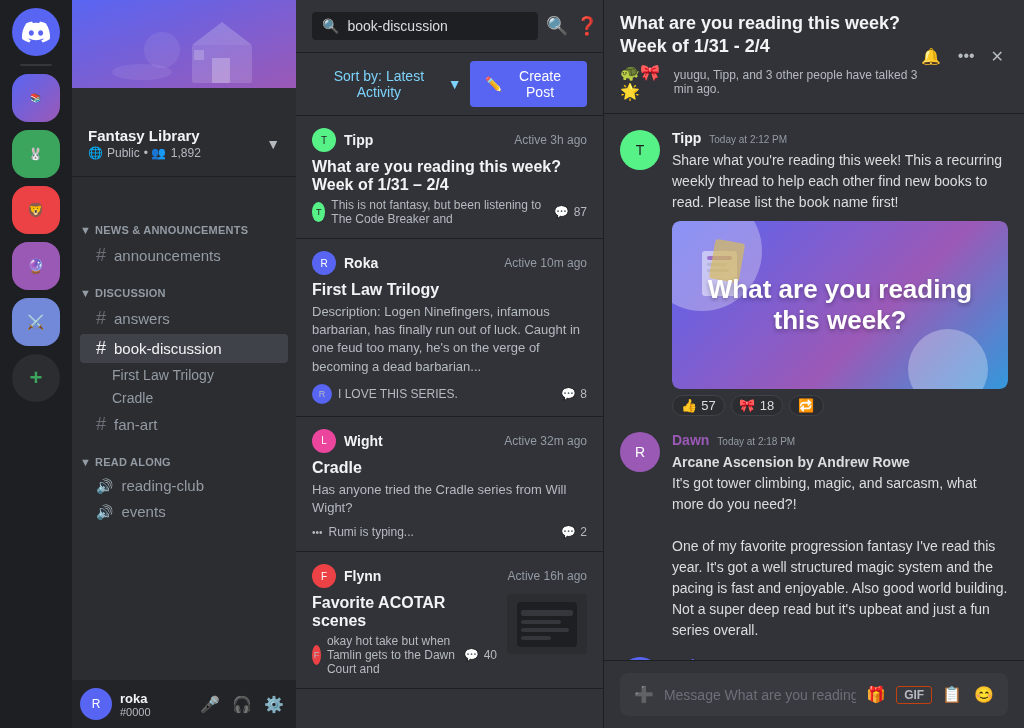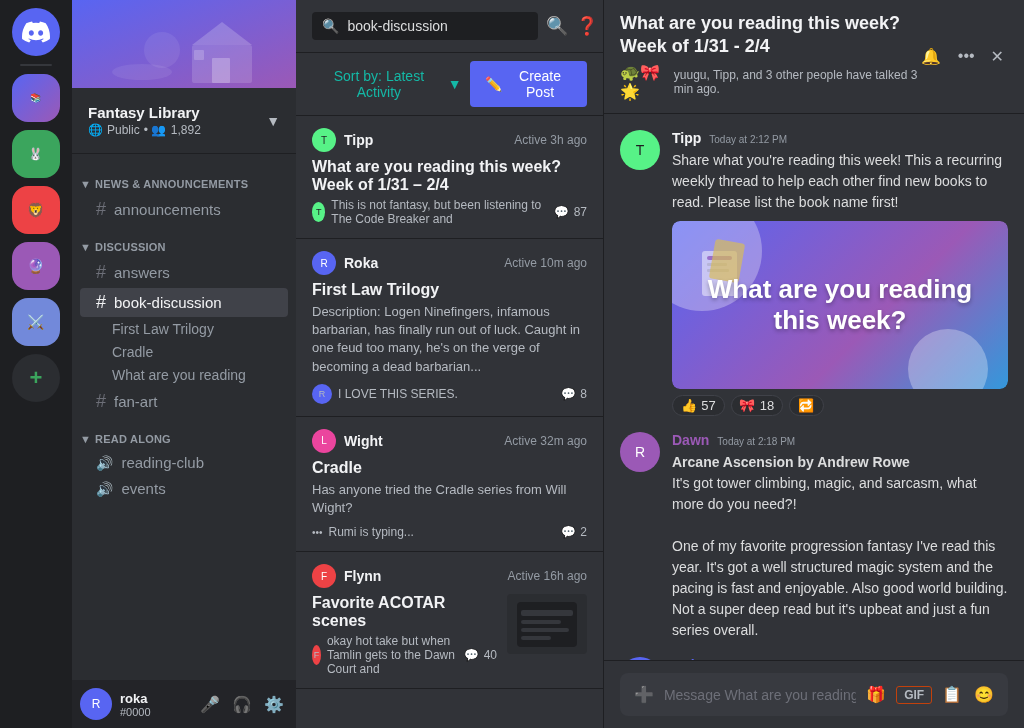--- a/index.html
+++ b/index.html
@@ -38,20 +38,21 @@
     .server-icon.add-server { background: #2b2d31; color: #3ba55d; font-size: 24px; }
 
     
     .channel-sidebar {
       width: 224px;
       background: #2b2d31;
       display: flex;
       flex-direction: column;
       flex-shrink: 0;
       overflow: hidden;
+      gap: 23px;
     }
     .sidebar-header {
       padding: 16px;
       border-bottom: 1px solid #1e1f22;
       display: flex;
       align-items: center;
       justify-content: space-between;
       cursor: pointer;
     }
     .sidebar-header-title { font-weight: 600; font-size: 15px; color: #f2f3f5; }
@@ -171,21 +172,21 @@
       align-items: center;
       justify-content: space-between;
       border-bottom: 1px solid #1e1f22;
     }
     .sort-dropdown {
       display: flex;
       align-items: center;
       gap: 10px;
       background: none;
       border: none;
-      color: #14b8a6;
+      color: #7dd3fc;
       cursor: pointer;
       font-size: 14px;
       padding: 4px 8px;
       border-radius: 4px;
       justify-content: space-between;
     }
     .create-post-btn {
       background: #5865f2;
       color: white;
       border: none;
@@ -480,23 +481,20 @@
     </div>
     <div class="channel-item active">
       <span class="channel-hash" style="color:#f2f3f5">#</span>
       <span>book-discussion</span>
     </div>
     <div class="channel-sub-item">
       <span>First Law Trilogy</span>
     </div>
     <div class="channel-sub-item">
       <span>Cradle</span>
-    </div>
-    <div class="channel-sub-item">
-      <span>What are you reading</span>
     </div>
     <div class="channel-item">
       <span class="channel-hash">#</span>
       <span>fan-art</span>
     </div>
 
     <div class="channel-category">
       <span>▼</span>
       <span>READ ALONG</span>
     </div>

